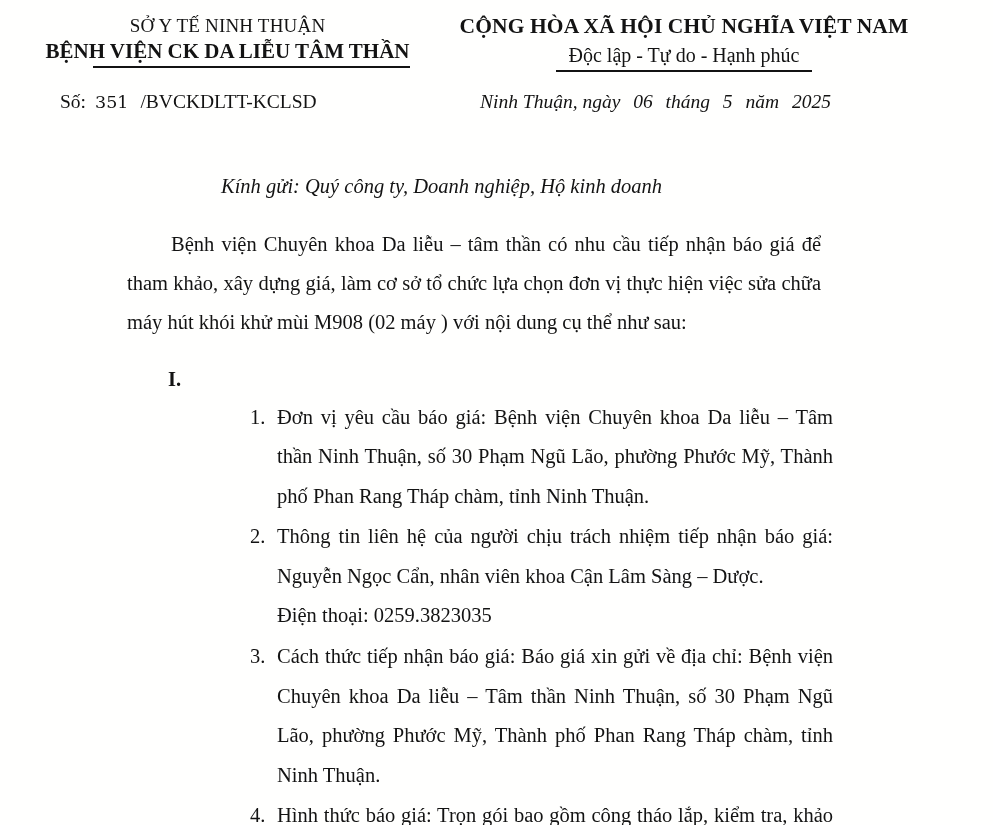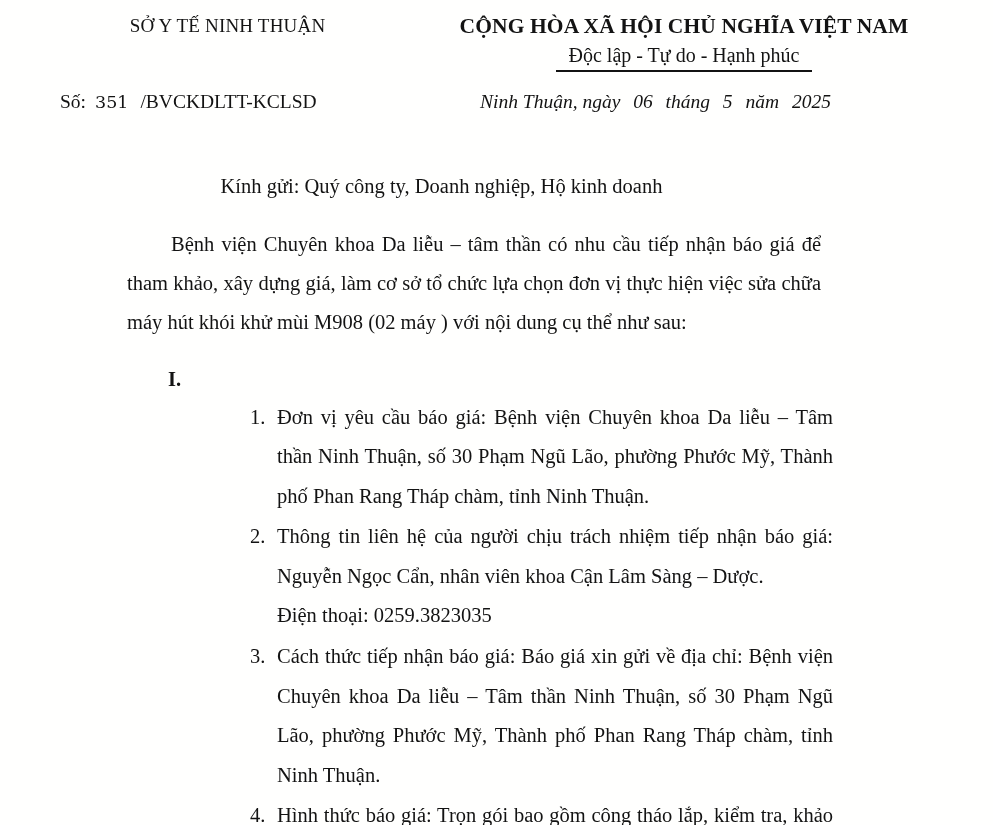--- a/index.html
+++ b/index.html
@@ -128,20 +128,21 @@
   }
   .date-line .sp { padding: 0 4px; }
 
   
   .recipient {
     text-align: center;
     font-size: 20.5px;
     margin-top: 55px;
     padding-right: 30px;
     line-height: 1.5;
+    font-style: italic;
   }
 
   .intro {
     margin: 23px 92px 0 127px;
     font-size: 20.5px;
     line-height: 1.92;
     text-align: justify;
     text-indent: 44px;
   }
 
@@ -185,20 +186,24 @@
   }
 </style>
 </head>
 <body>
 
 <div class="page">
 
   <div class="doc-header">
     <div class="header-left">
       <div class="org-parent">SỞ Y TẾ NINH THUẬN</div>
+      <div class="org-name">
+        <span>BỆNH VIỆN CK DA LIỄU TÂM THẦN</span>
+        <span class="rule"></span>
+      </div>
     </div>
     <div class="header-right">
       <div class="nation">CỘNG HÒA XÃ HỘI CHỦ NGHĨA VIỆT NAM</div>
       <div class="motto">
         <span>Độc lập - Tự do - Hạnh phúc</span>
         <span class="rule"></span>
       </div>
     </div>
   </div>
 

